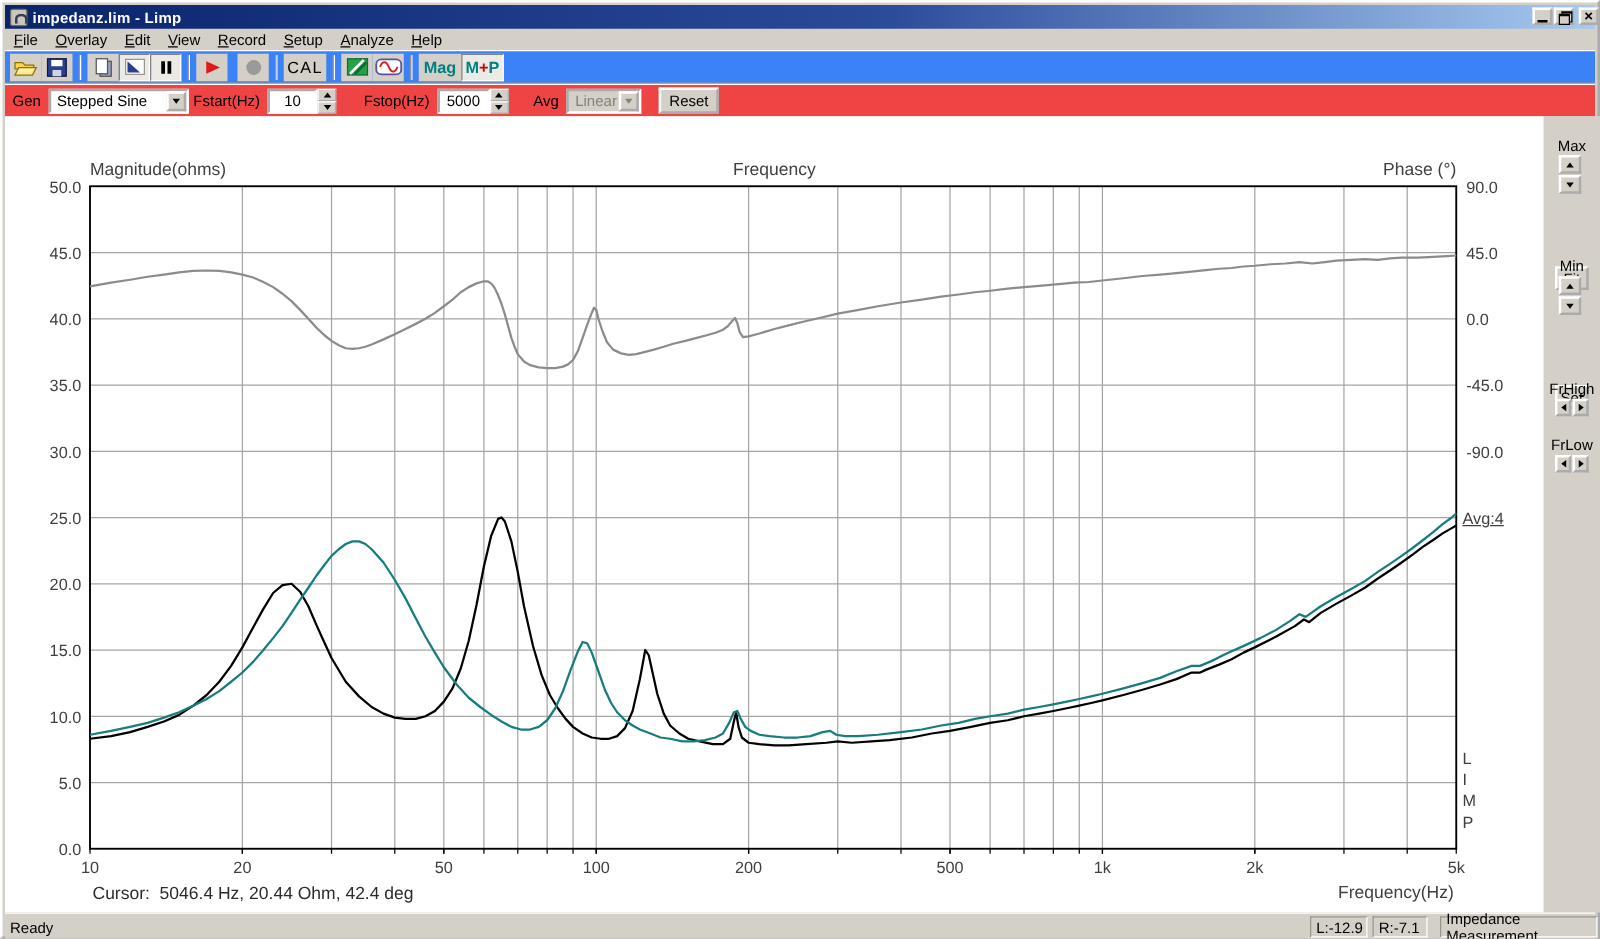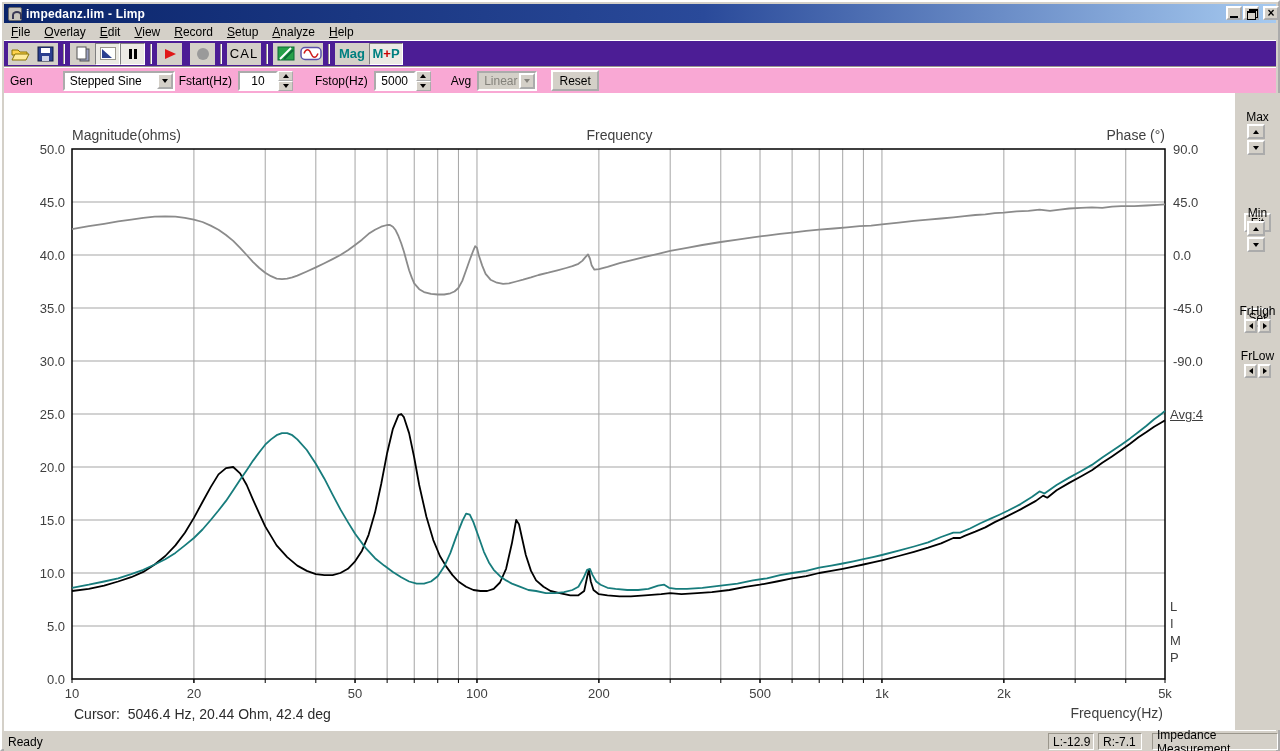--- a/index.html
+++ b/index.html
@@ -23,32 +23,32 @@
   .winbtn .restore-glyph:after  { content:""; position:absolute; left:0; top:2px; width:7px; height:6px; border:1px solid #000; border-top-width:2px; background:#D4D0C8; }
   .winbtn .close-glyph { font-size:12px; font-weight:bold; line-height:10px; color:#000; }
 
   
   #menubar { position:absolute; left:2px; top:21px; right:2px; height:17px; background:#D4D0C8;
     display:flex; align-items:center; font-size:12px; }
   .menu-item { padding:1px 7px; color:#000; }
   .menu-item u { text-decoration:underline; }
 
   
-  #toolbar { position:absolute; left:2px; top:38px; right:2px; height:27px; background:#4c1d95;
+  #toolbar { position:absolute; left:2px; top:38px; right:2px; height:27px; background:#3b82f6;
     border-top:1px solid #fff; border-bottom:1px solid #9a968c; display:flex; align-items:center; padding-left:4px;text-align:right; }
   .tbtn { width:25px; height:22px; display:flex; align-items:center; justify-content:center; background:#D4D0C8; }
   .tbtn.wide { width:34px; }
   .tbtn.pressed { background:#ECEAE4; border:1px solid; border-color:#808080 #fff #fff #808080; }
   .tsep { width:2px; height:20px; border-left:1px solid #9a968c; border-right:1px solid #fff; margin:0 5px; }
   .teal-label { color:#008080; font-weight:bold; font-size:13px; }
   .red-plus { color:#CC0000; font-weight:bold; font-size:13px; }
   .cal-text { font-size:13px; color:#000; letter-spacing:1px; }
 
   
-  #controlbar { position:absolute; left:2px; top:65px; right:2px; height:26px; background:#f9a8d4;
+  #controlbar { position:absolute; left:2px; top:65px; right:2px; height:26px; background:#ef4444;
     border-top:1px solid #fff; display:flex; align-items:center; font-size:12px; }
   .ctl-label { margin:0 6px; color:#000; }
   .combo { height:20px; background:#fff; border:2px inset #fff; display:flex; align-items:center; position:relative; padding-left:5px; font-size:12px; }
   .combo .arrow-btn { position:absolute; right:0; top:0; bottom:0; width:16px; background:#D4D0C8; border:2px outset #fff; display:flex; align-items:center; justify-content:center; }
   .combo.disabled { background:#D4D0C8; color:#84827b; }
   .spin-input { height:20px; background:#fff; border:2px inset #fff; font-size:12px; text-align:center; color:#000; }
   .spinner-v { width:15px; height:20px; display:flex; flex-direction:column; }
   .spinner-v .sbtn { flex:1; background:#D4D0C8; border:1px outset #fff; display:flex; align-items:center; justify-content:center; }
   .tri-up   { width:0; height:0; border-left:3px solid transparent; border-right:3px solid transparent; border-bottom:4px solid #000; }
   .tri-down { width:0; height:0; border-left:3px solid transparent; border-right:3px solid transparent; border-top:4px solid #000; }
@@ -180,21 +180,21 @@
     </div>
     <div class="tbtn wide pressed">
       <span class="teal-label">M</span>
         <span class="red-plus">+</span>
         <span class="teal-label">P</span>
     </div>
   </div>
 
   <div id="controlbar">
     <span class="ctl-label">Gen</span>
-    <div class="combo" style="width:112px;margin-left:24px;">
+    <div class="combo" style="width:112px;">
       <span>Stepped Sine</span>
       <div class="arrow-btn">
           <div class="tri-down"></div>
         </div>
     </div>
     <span class="ctl-label" style="margin-left:4px;">Fstart(Hz)</span>
     <input class="spin-input" style="width: 40px;" value="10">
     <div class="spinner-v">
       <div class="sbtn">
           <div class="tri-up"></div>

